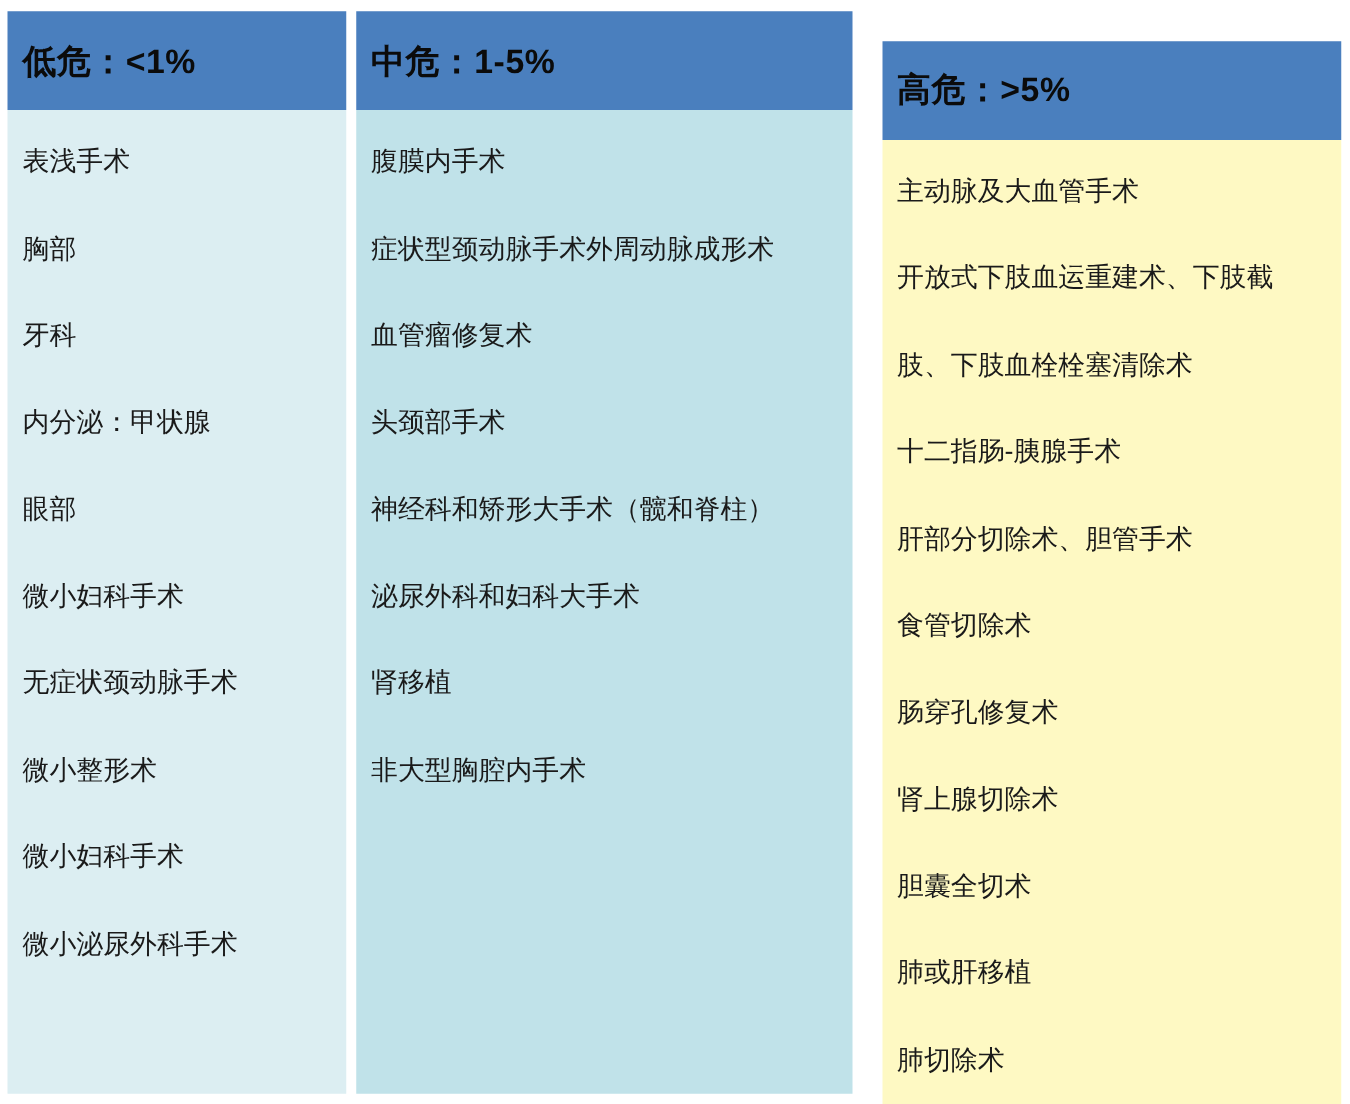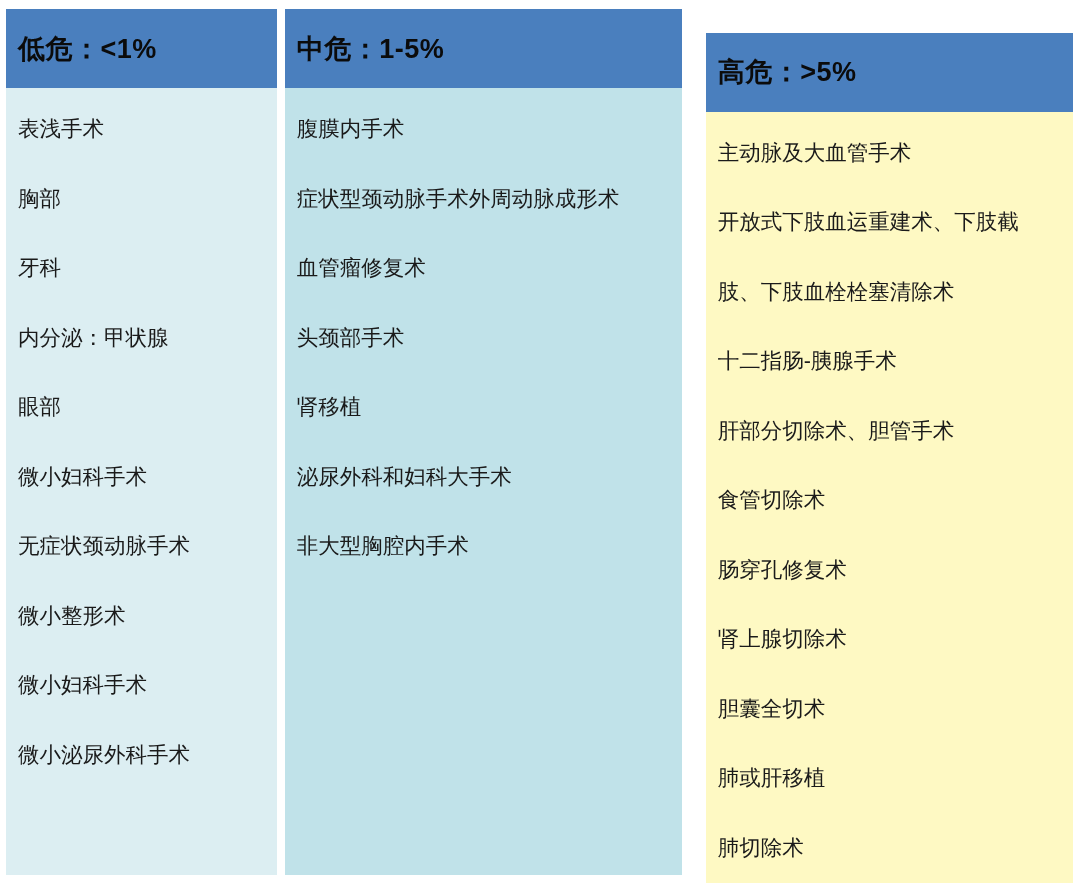--- a/index.html
+++ b/index.html
@@ -97,22 +97,23 @@
   </div>
 
   <div class="risk-column col-med">
     <div class="col-header">中危：1-5%</div>
     <div class="col-body">
       <ul class="item-list">
         <li class="item-row">腹膜内手术</li>
         <li class="item-row">症状型颈动脉手术外周动脉成形术</li>
         <li class="item-row">血管瘤修复术</li>
         <li class="item-row">头颈部手术</li>
+        <li class="item-row">神经科和矫形大手术（髋和脊柱）</li>
+        <li class="item-row">泌尿外科和妇科大手术</li>
         <li class="item-row">肾移植</li>
-        <li class="item-row">泌尿外科和妇科大手术</li>
         <li class="item-row">非大型胸腔内手术</li>
       </ul>
     </div>
   </div>
 
   <div class="risk-column col-high">
     <div class="col-header">高危：&gt;5%</div>
     <div class="col-body">
       <ul class="item-list">
         <li class="item-row">主动脉及大血管手术</li>

